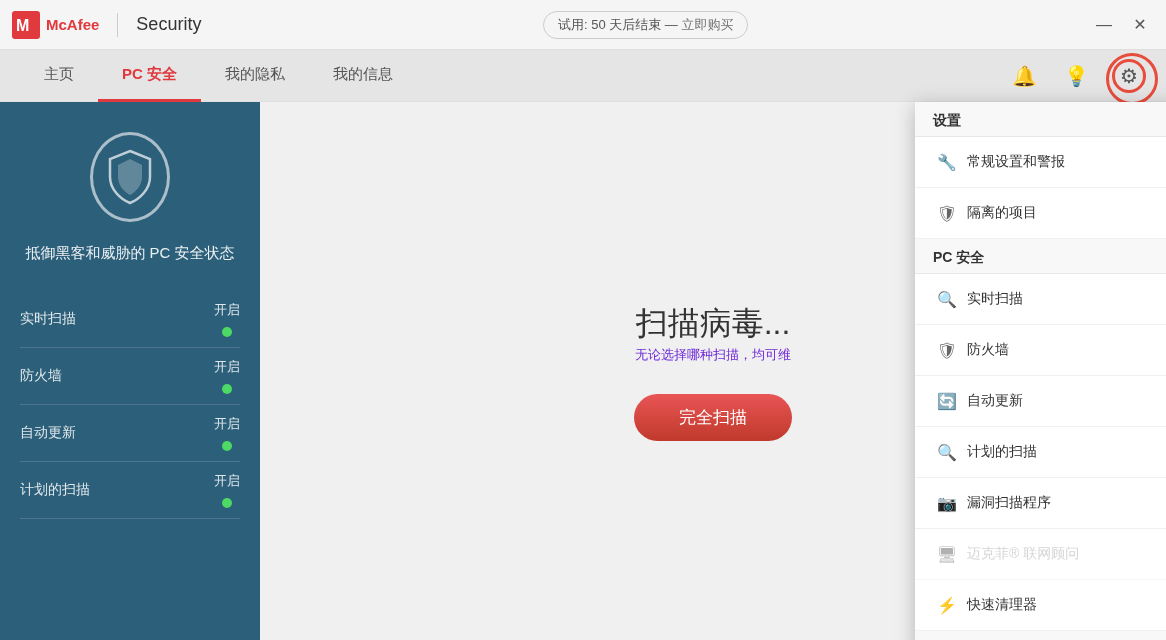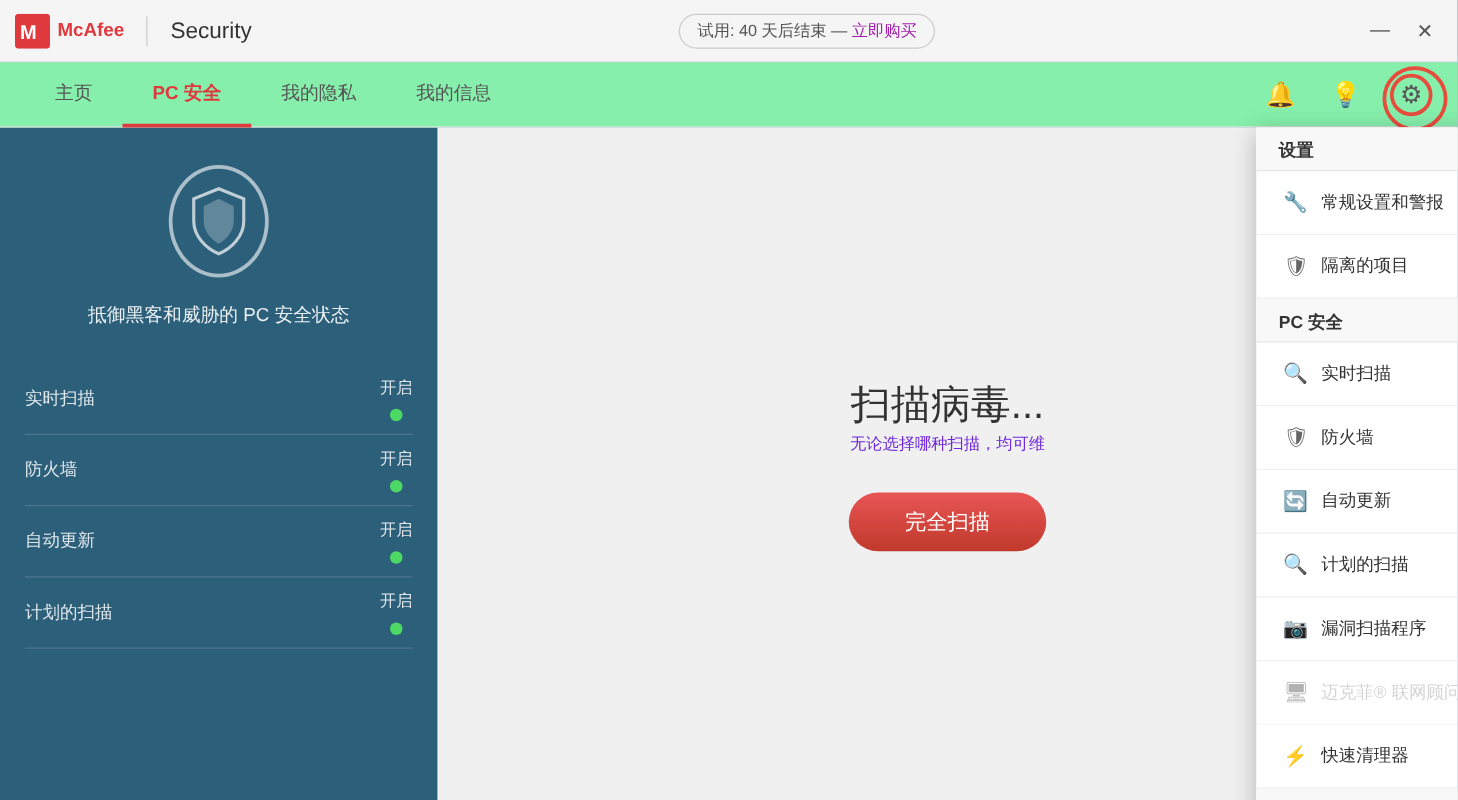--- a/index.html
+++ b/index.html
@@ -52,21 +52,21 @@
       font-weight: normal;
     }
     .trial-notice {
       font-size: 13px;
       color: #555;
       border: 1px solid #ccc;
       border-radius: 15px;
       padding: 4px 14px;
     }
     .trial-notice a {
-      color: #a21caf;
+      color: #737373;
       text-decoration: none;
     }
     .title-controls {
       display: flex;
       gap: 8px;
       align-items: center;
     }
     .title-btn {
       width: 28px;
       height: 28px;
@@ -76,21 +76,21 @@
       cursor: pointer;
       font-size: 16px;
       color: #555;
       border-radius: 3px;
     }
 
     
     .nav-bar {
       display: flex;
       align-items: center;
-      background: #86efac;
+      background: #e5e5e5;
       height: 52px;
       padding: 0 20px;
       border-bottom: 1px solid #e0e0e0;
       position: relative;
     }
     .nav-tabs {
       display: flex;
       gap: 0;
       flex: 1;
     }
@@ -143,21 +143,21 @@
     }
 
     
     .main-content {
       display: flex;
       height: calc(640px - 50px - 52px);
     }
 
     
     .sidebar {
-      width: 350px;
+      width: 260px;
       background: #2c5f7a;
       color: white;
       padding: 30px 20px 20px;
       flex-shrink: 0;
     }
     .shield-container {
       display: flex;
       justify-content: center;
       margin-bottom: 20px;
     }
@@ -295,21 +295,21 @@
       <svg class="logo-icon" viewBox="0 0 28 28">
         <rect width="28" height="28" rx="3" fill="#e0393e"></rect>
         <text x="4" y="20" font-size="16" fill="white" font-weight="bold">M</text>
       </svg>
       <span class="brand-name">McAfee</span>
     </div>
     <div class="title-divider"></div>
     <span class="app-title">Security</span>
   </div>
   <div class="trial-notice">
-    <span>试用: 40 天后结束 — </span><a href="#">立即购买</a>
+    <span>试用: 50 天后结束 — </span><a href="#">立即购买</a>
   </div>
   <div class="title-controls">
     <div class="title-btn">—</div>
     <div class="title-btn close">✕</div>
   </div>
 </div>
 
 <div class="nav-bar">
   <div class="nav-tabs">
     <div class="nav-tab">主页</div>

